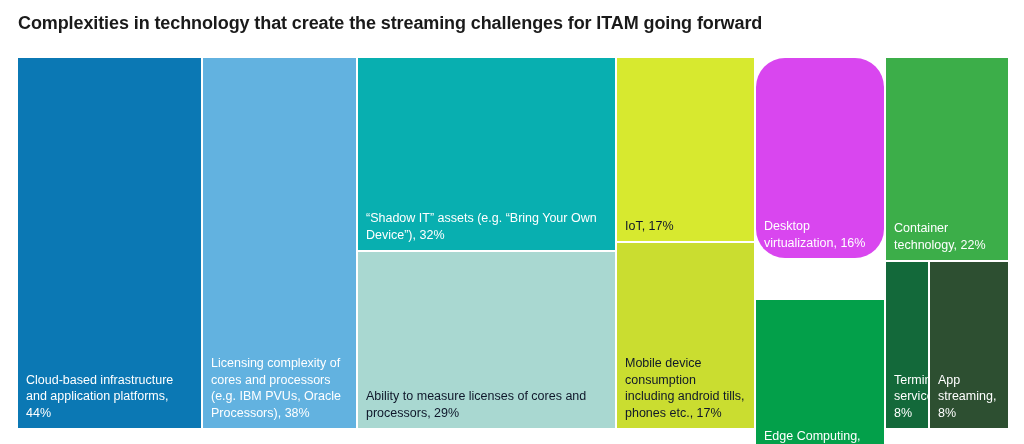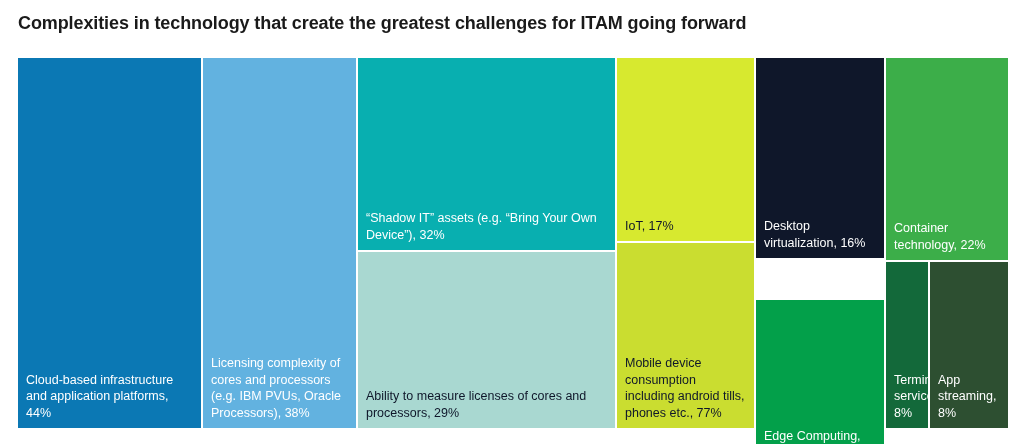--- a/index.html
+++ b/index.html
@@ -53,42 +53,42 @@
     font-weight: normal;
   }
   .light-text { color: #ffffff; }
   .dark-text { color: #0f172a; }
 </style>
 </head>
 <body>
 
 <div id="page">
 
-  <div id="chart-title">Complexities in technology that create the greatest challenges for ITAM going forward</div>
+  <div id="chart-title">Complexities in technology that create the streaming challenges for ITAM going forward</div>
 
   <div id="treemap">
       <div class="tile" style="left: 0px; top: 0px; width: 183px; height: 370px; background: rgb(11, 120, 180);">
         <div class="tile-label light-text">Cloud-based infrastructure and application platforms, 44%</div>
       </div>
       <div class="tile" style="left: 185px; top: 0px; width: 153px; height: 370px; background: rgb(98, 178, 224);">
         <div class="tile-label light-text">Licensing complexity of cores and processors (e.g. IBM PVUs, Oracle Processors), 38%</div>
       </div>
       <div class="tile" style="left: 340px; top: 0px; width: 257px; height: 192px; background: rgb(8, 175, 176); padding-left: 47px;">
         <div class="tile-label light-text">“Shadow IT” assets (e.g. “Bring Your Own Device”), 32%</div>
       </div>
       <div class="tile" style="left: 340px; top: 194px; width: 257px; height: 176px; background: rgb(169, 216, 209);">
         <div class="tile-label dark-text">Ability to measure licenses of cores and processors, 29%</div>
       </div>
       <div class="tile" style="left: 599px; top: 0px; width: 137px; height: 183px; background: rgb(215, 233, 47);">
         <div class="tile-label dark-text">IoT, 17%</div>
       </div>
       <div class="tile" style="left: 599px; top: 185px; width: 137px; height: 185px; background: rgb(202, 221, 48);">
-        <div class="tile-label dark-text">Mobile device consumption including android tills, phones etc., 77%</div>
+        <div class="tile-label dark-text">Mobile device consumption including android tills, phones etc., 17%</div>
       </div>
-      <div class="tile" style="left: 738px; top: 0px; width: 128px; height: 200px; background: #0f172a;">
+      <div class="tile" style="left: 738px; top: 0px; width: 128px; height: 200px; background: #d946ef; border-radius: 29px;">
         <div class="tile-label light-text">Desktop virtualization, 16%</div>
       </div>
       <div class="tile" style="left: 868px; top: 0px; width: 122px; height: 202px; background: rgb(60, 174, 73);">
         <div class="tile-label light-text">Container technology, 22%</div>
       </div>
       <div class="tile" style="left: 738px; top: 202px; width: 128px; height: 168px; background: rgb(3, 160, 74); margin-top: 40px;">
         <div class="tile-label light-text">Edge Computing, 10%</div>
       </div>
       <div class="tile" style="left: 868px; top: 204px; width: 42px; height: 166px; background: rgb(19, 105, 58);">
         <div class="tile-label light-text">Terminal services, 8%</div>

